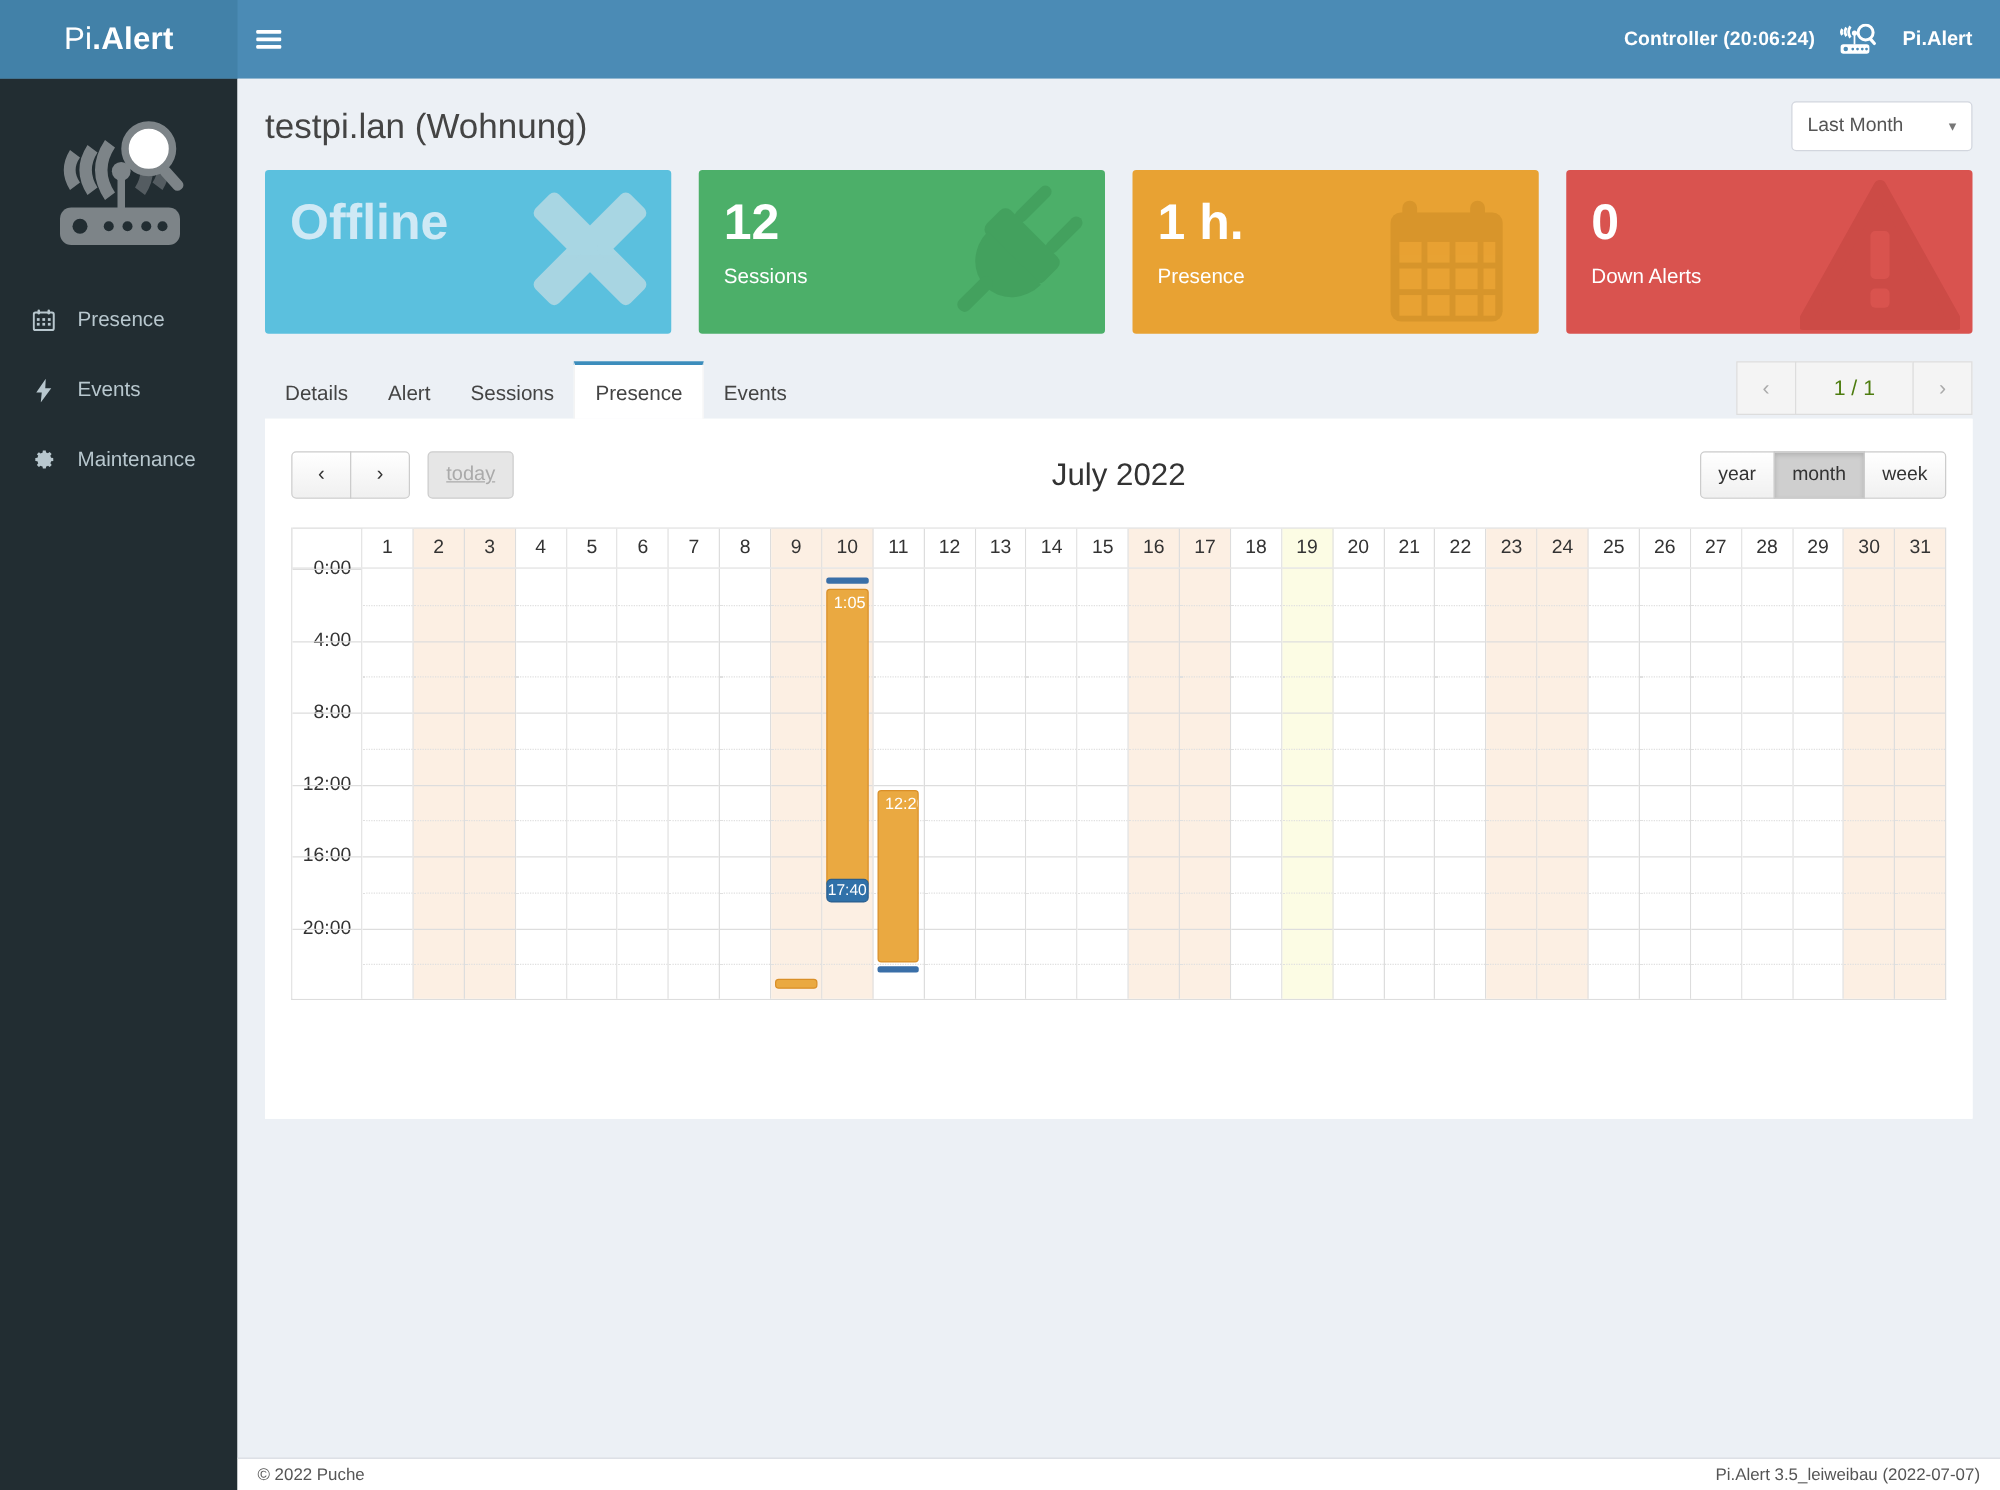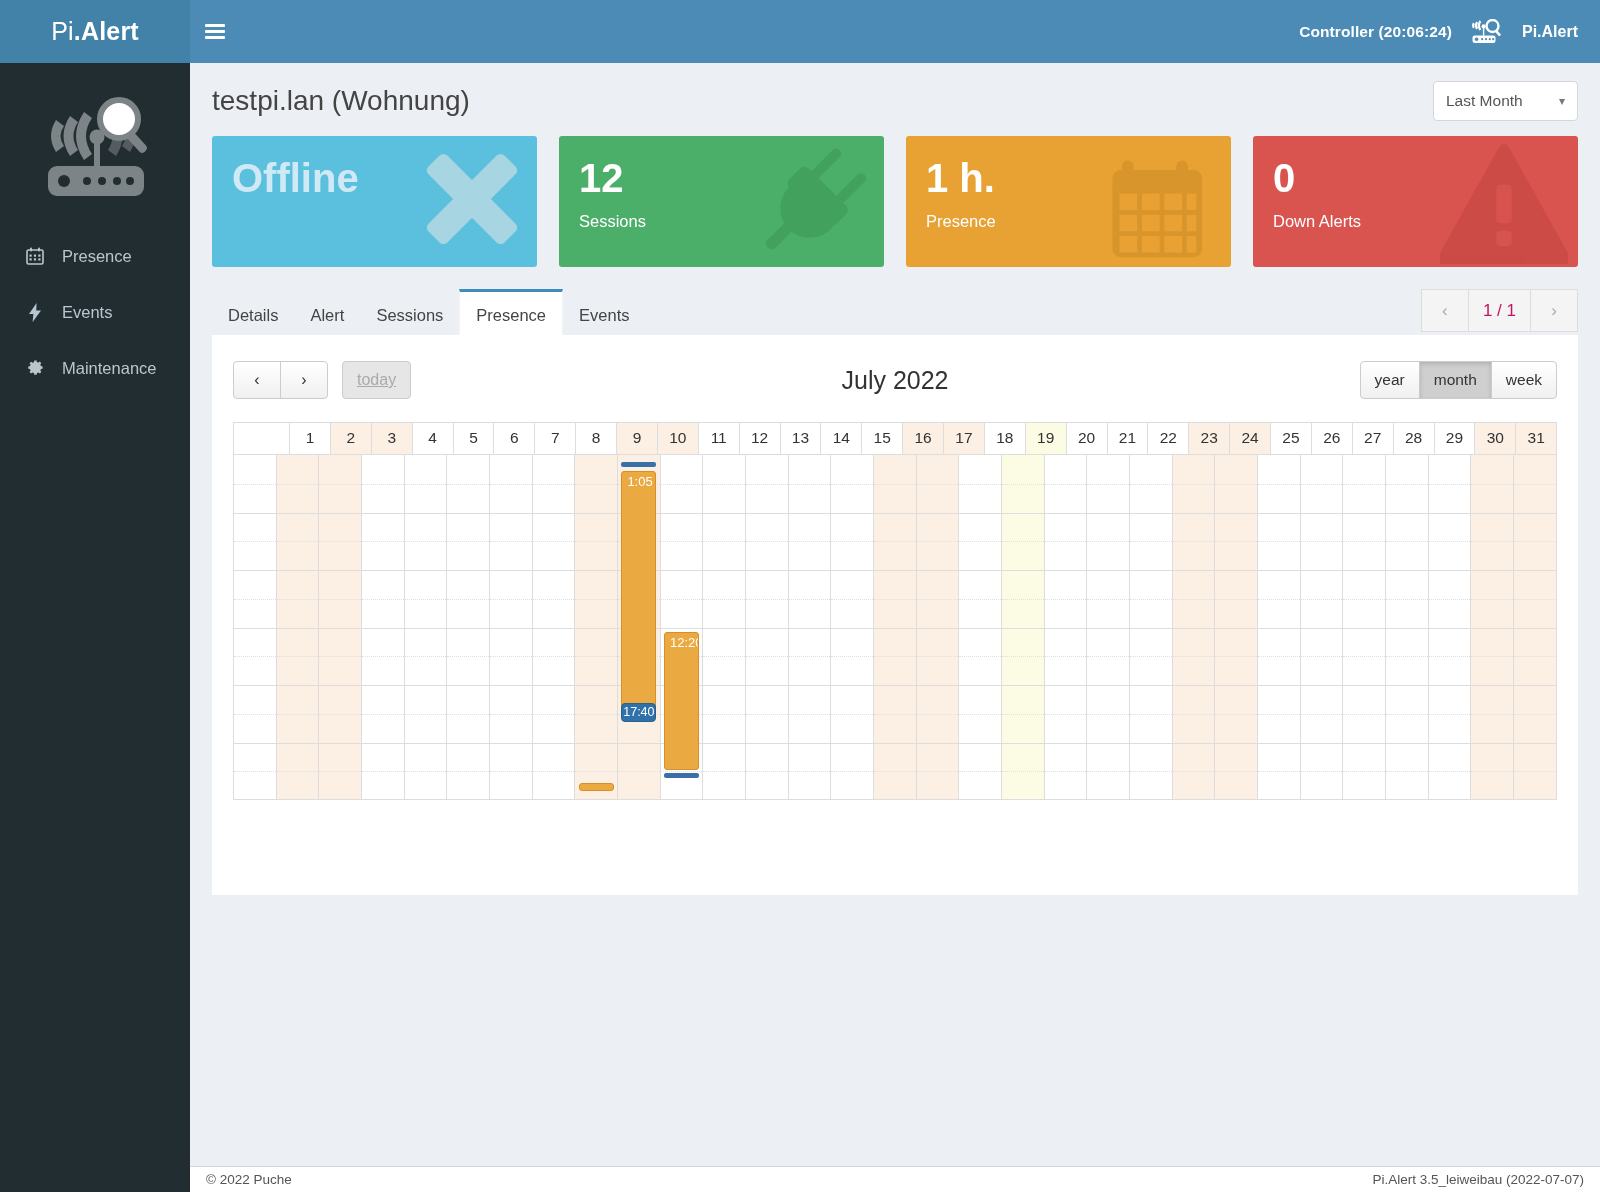--- a/index.html
+++ b/index.html
@@ -99,21 +99,21 @@
     border-left: 1px solid #f4f4f4; border-right: 1px solid #f4f4f4;
   }
   #pager {
     position: absolute; right: 0; bottom: 3px; display: flex;
   }
   .pg {
     min-width: 48px; height: 43px; background: #f4f4f4; border: 1px solid #ddd;
     margin-left: -1px; display: flex; align-items: center; justify-content: center;
     font-size: 17px; color: #aaa; cursor: pointer;
   }
-  .pg.num { color: #be185d; font-size: 17px; background: #f4f4f4; padding: 0 14px; }
+  .pg.num { color: #4d7c0f; font-size: 17px; background: #f4f4f4; padding: 0 30px; }
 
   #tabpanel {
     background: #fff; border: 1px solid #fff; min-height: 560px;
     padding: 24px 20px 20px 20px;
   }
 
   
   #cal-toolbar { display: flex; align-items: center; height: 40px; position: relative; }
   .btngrp { display: flex; }
   .cbtn {
@@ -428,20 +428,34 @@
               <div class="dhead">25</div>
               <div class="dhead">26</div>
               <div class="dhead">27</div>
               <div class="dhead">28</div>
               <div class="dhead">29</div>
               <div class="dhead we">30</div>
               <div class="dhead we">31</div>
             </div>
         </div>
         <div id="cal-body">
+          <div id="axis-col">
+              <div class="tlabel" style="top: 0px;">0:00</div>
+              <div class="hline" style="top: 0px;"></div>
+              <div class="tlabel" style="top: 57.5px;">4:00</div>
+              <div class="hline" style="top: 57.5px;"></div>
+              <div class="tlabel" style="top: 115px;">8:00</div>
+              <div class="hline" style="top: 115px;"></div>
+              <div class="tlabel" style="top: 172.5px;">12:00</div>
+              <div class="hline" style="top: 172.5px;"></div>
+              <div class="tlabel" style="top: 230px;">16:00</div>
+              <div class="hline" style="top: 230px;"></div>
+              <div class="tlabel" style="top: 287.5px;">20:00</div>
+              <div class="hline" style="top: 287.5px;"></div>
+            </div>
           <div id="grid-area">
               <div class="dcol">
                 <div class="hline half" style="top: 28.75px;"></div>
                 <div class="hline" style="top: 57.5px;"></div>
                 <div class="hline half" style="top: 86.25px;"></div>
                 <div class="hline" style="top: 115px;"></div>
                 <div class="hline half" style="top: 143.75px;"></div>
                 <div class="hline" style="top: 172.5px;"></div>
                 <div class="hline half" style="top: 201.25px;"></div>
                 <div class="hline" style="top: 230px;"></div>

